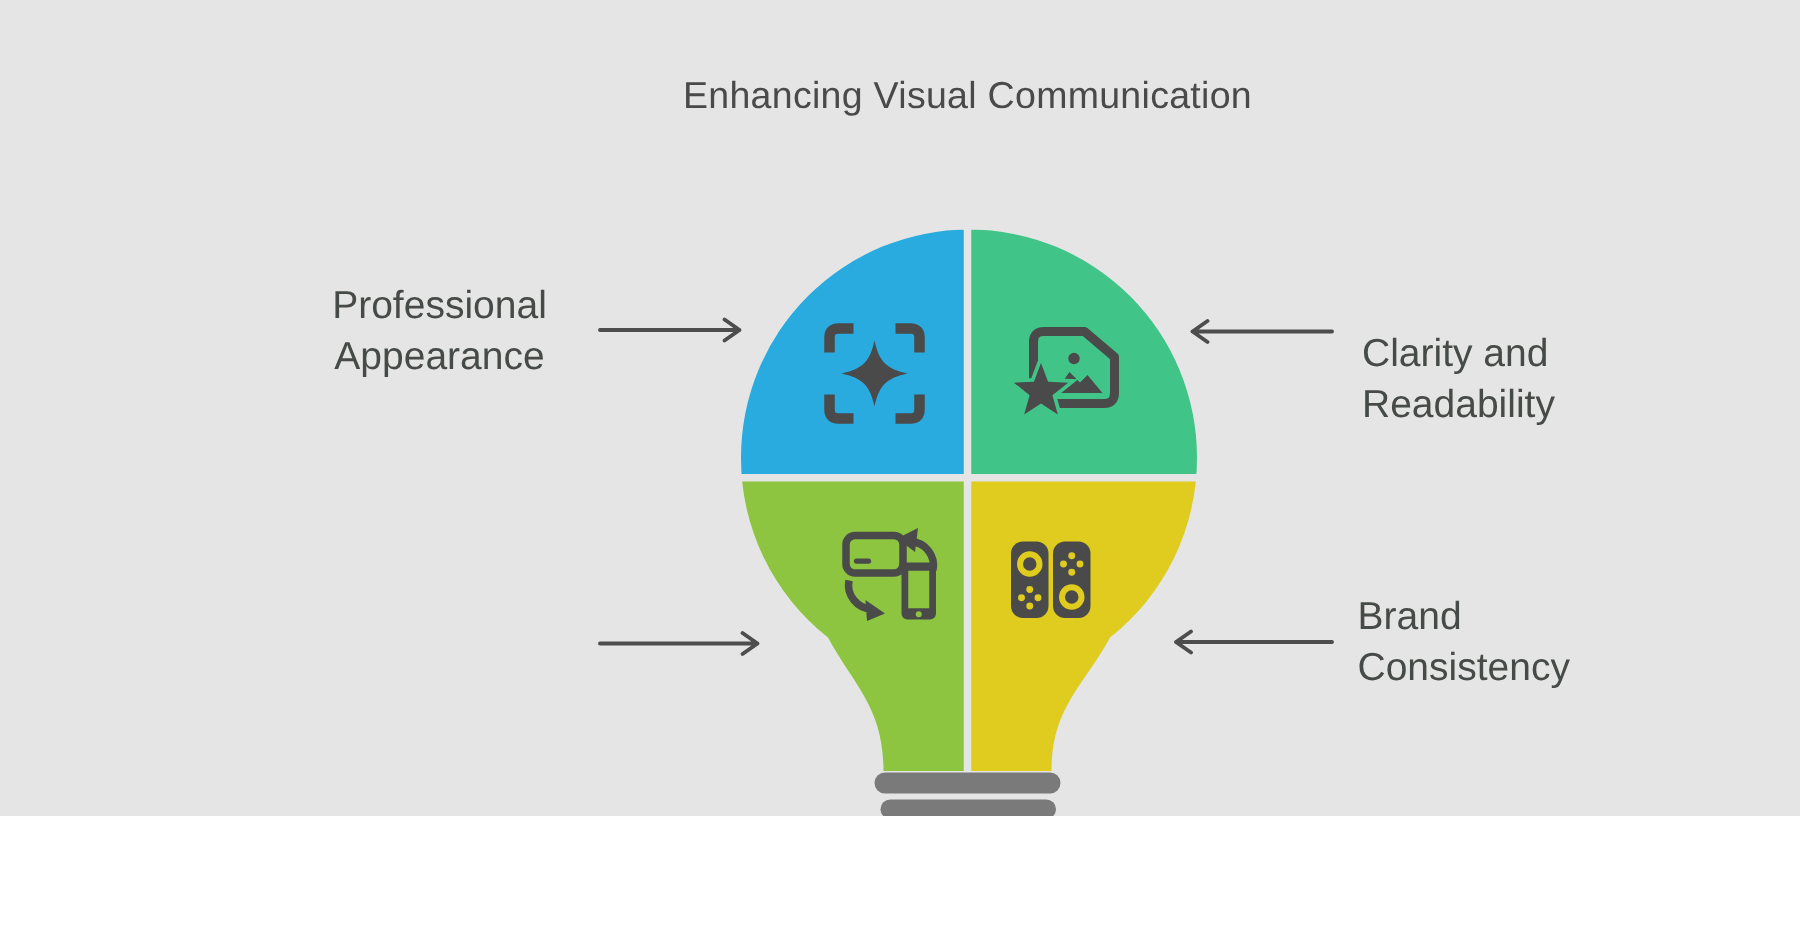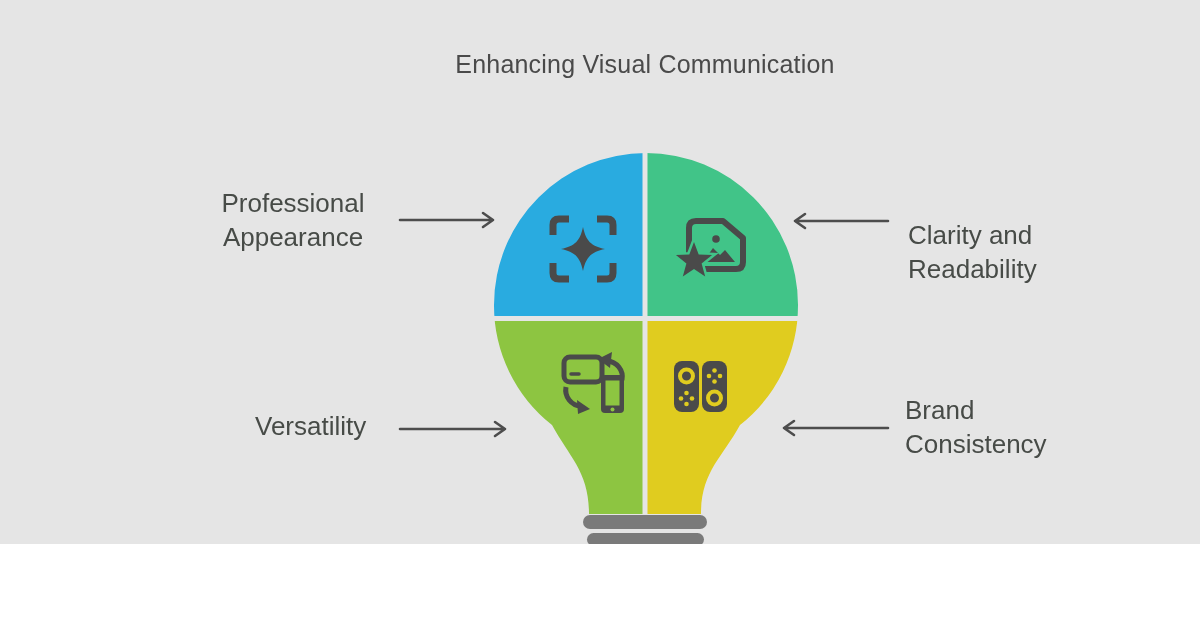--- a/index.html
+++ b/index.html
@@ -28,21 +28,20 @@
 </style>
 </head>
 <body>
 
 <div id="canvas">
 
   <div id="title">Enhancing Visual Communication</div>
 
   <div id="label-professional" class="label">Professional Appearance</div>
   <div id="label-clarity" class="label">Clarity and Readability</div>
-  <div id="label-versatility" class="label">Versatility</div>
   <div id="label-brand" class="label">Brand Consistency</div>
 
   <svg width="1200" height="620" viewBox="0 0 1200 620">
     <defs>
       <clipPath id="bulbClip">
         <path d="M646,153 A152,152 0 0 1 798,305 A152,152 0 0 1 740,425 C722,458 701,472 701,514 L589,514 C589,472 570,458 552,425 A152,152 0 0 1 494,305 A152,152 0 0 1 646,153 Z"></path>
       </clipPath>
     </defs>
 
     <g clip-path="url(#bulbClip)">

